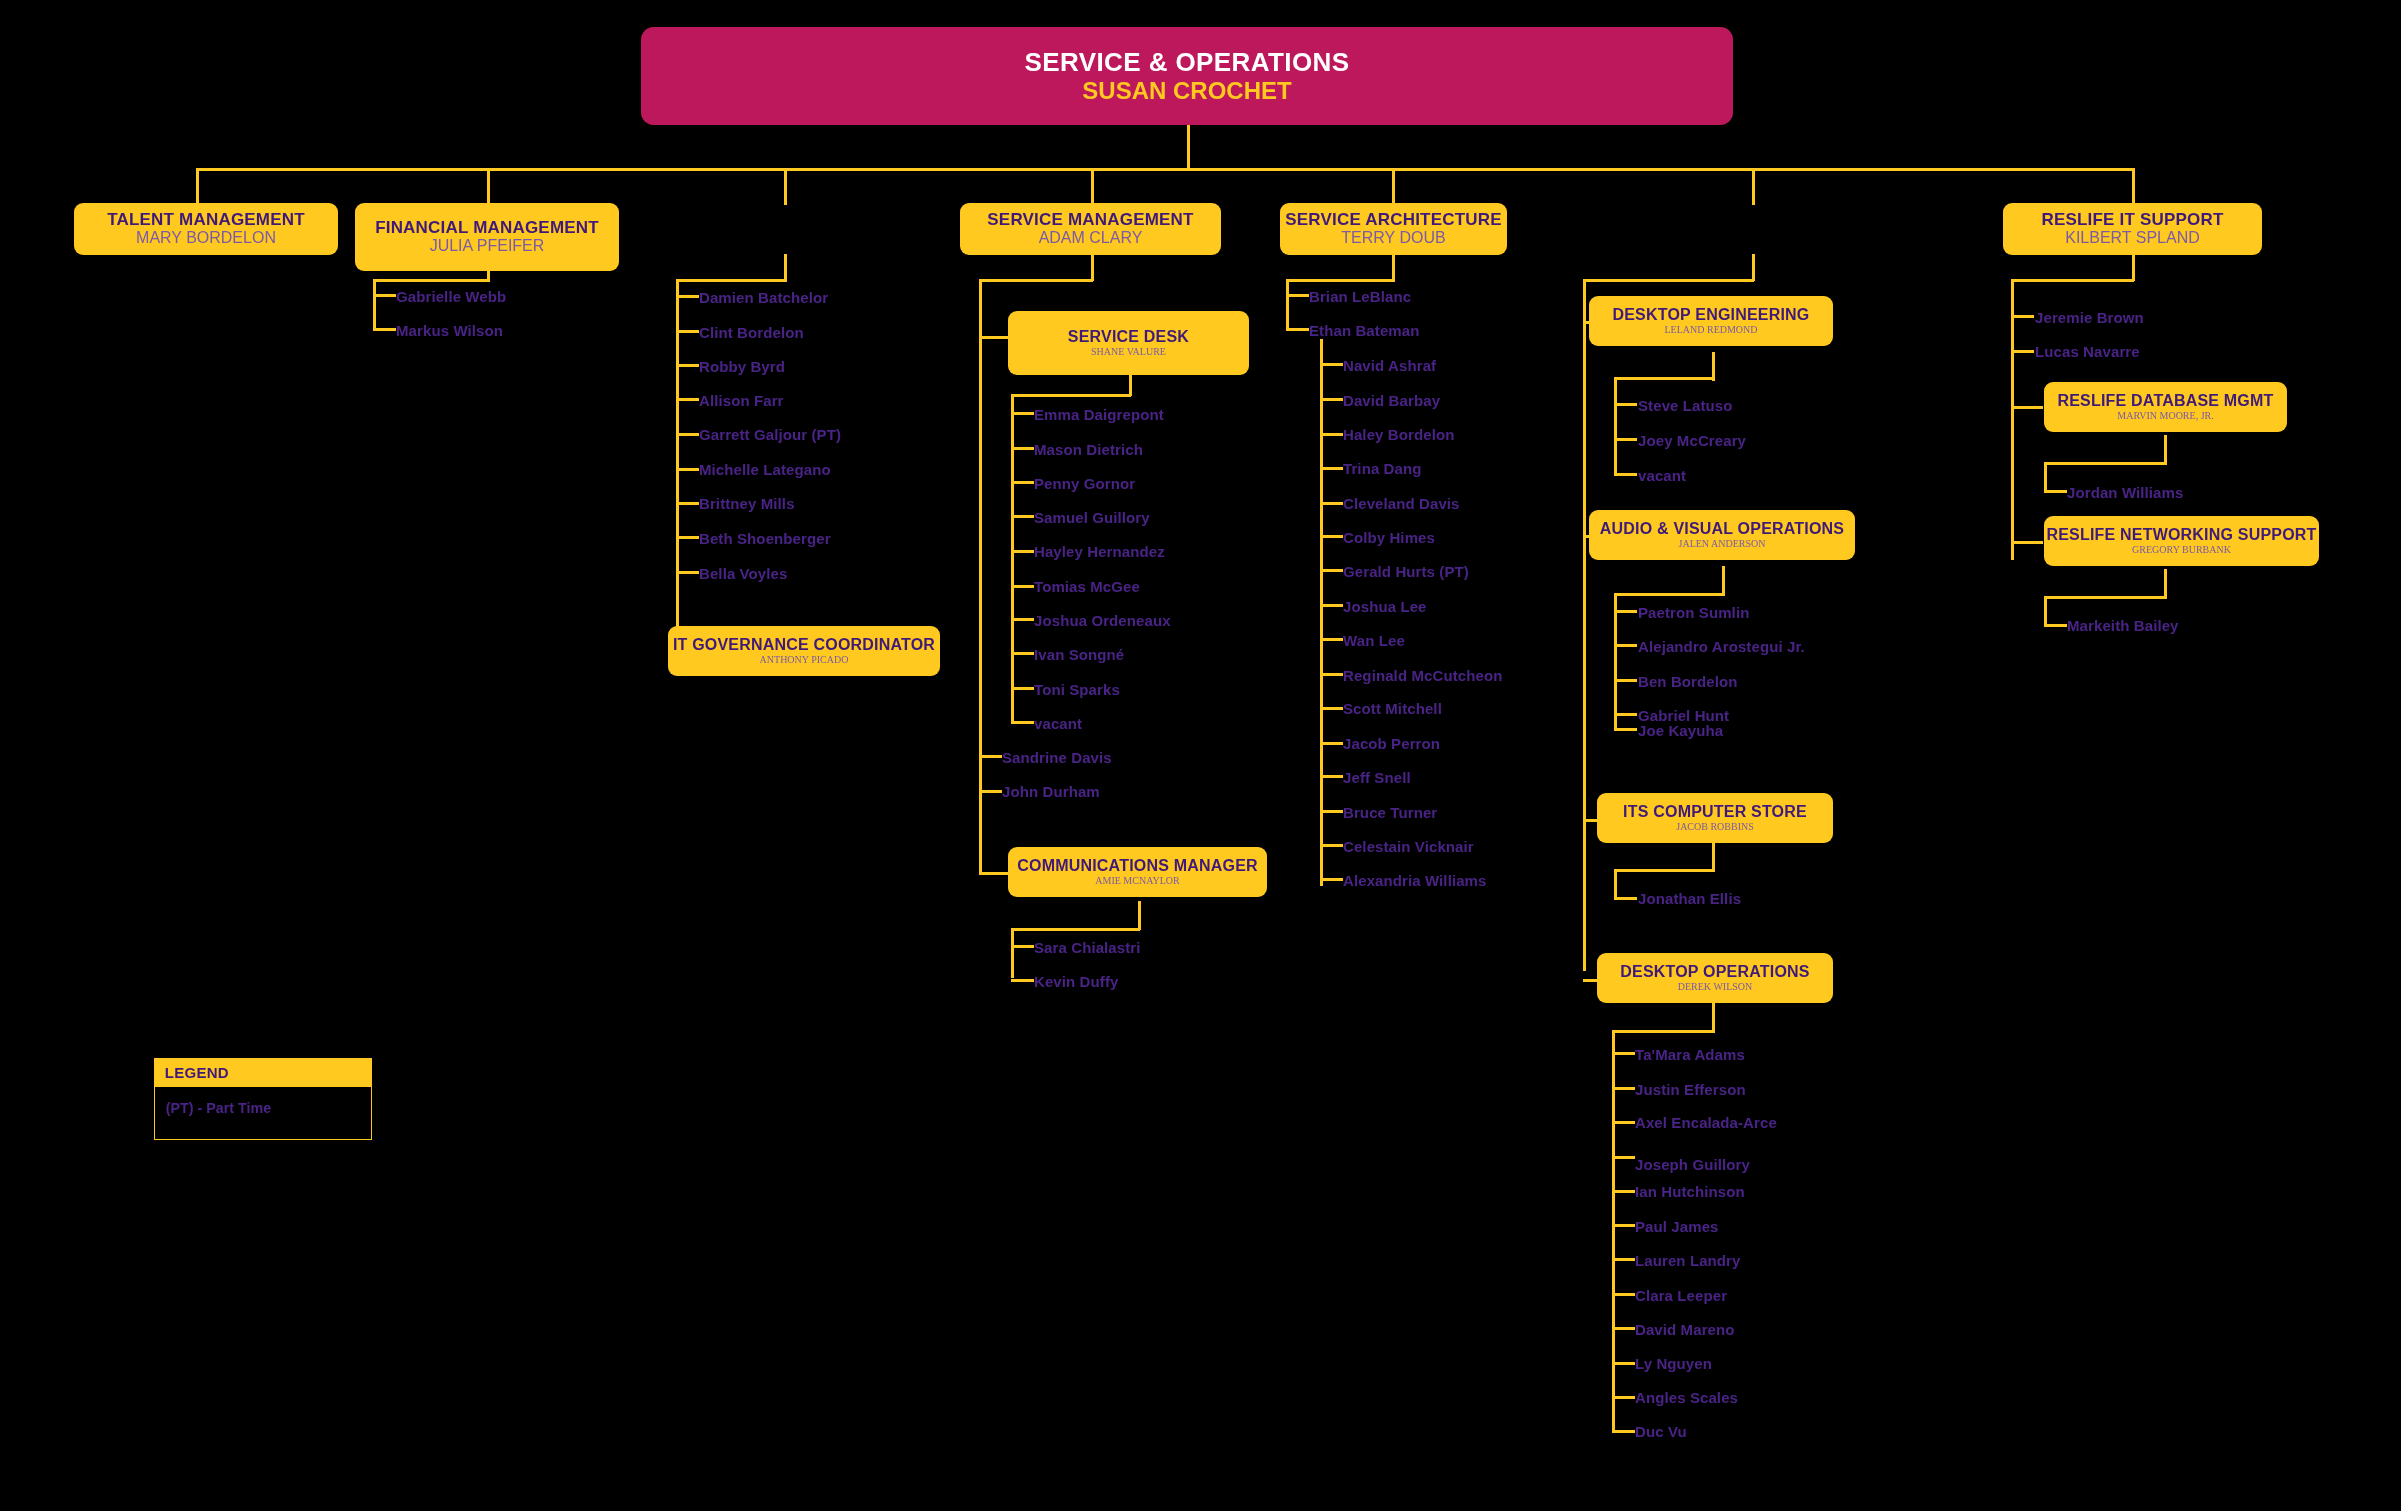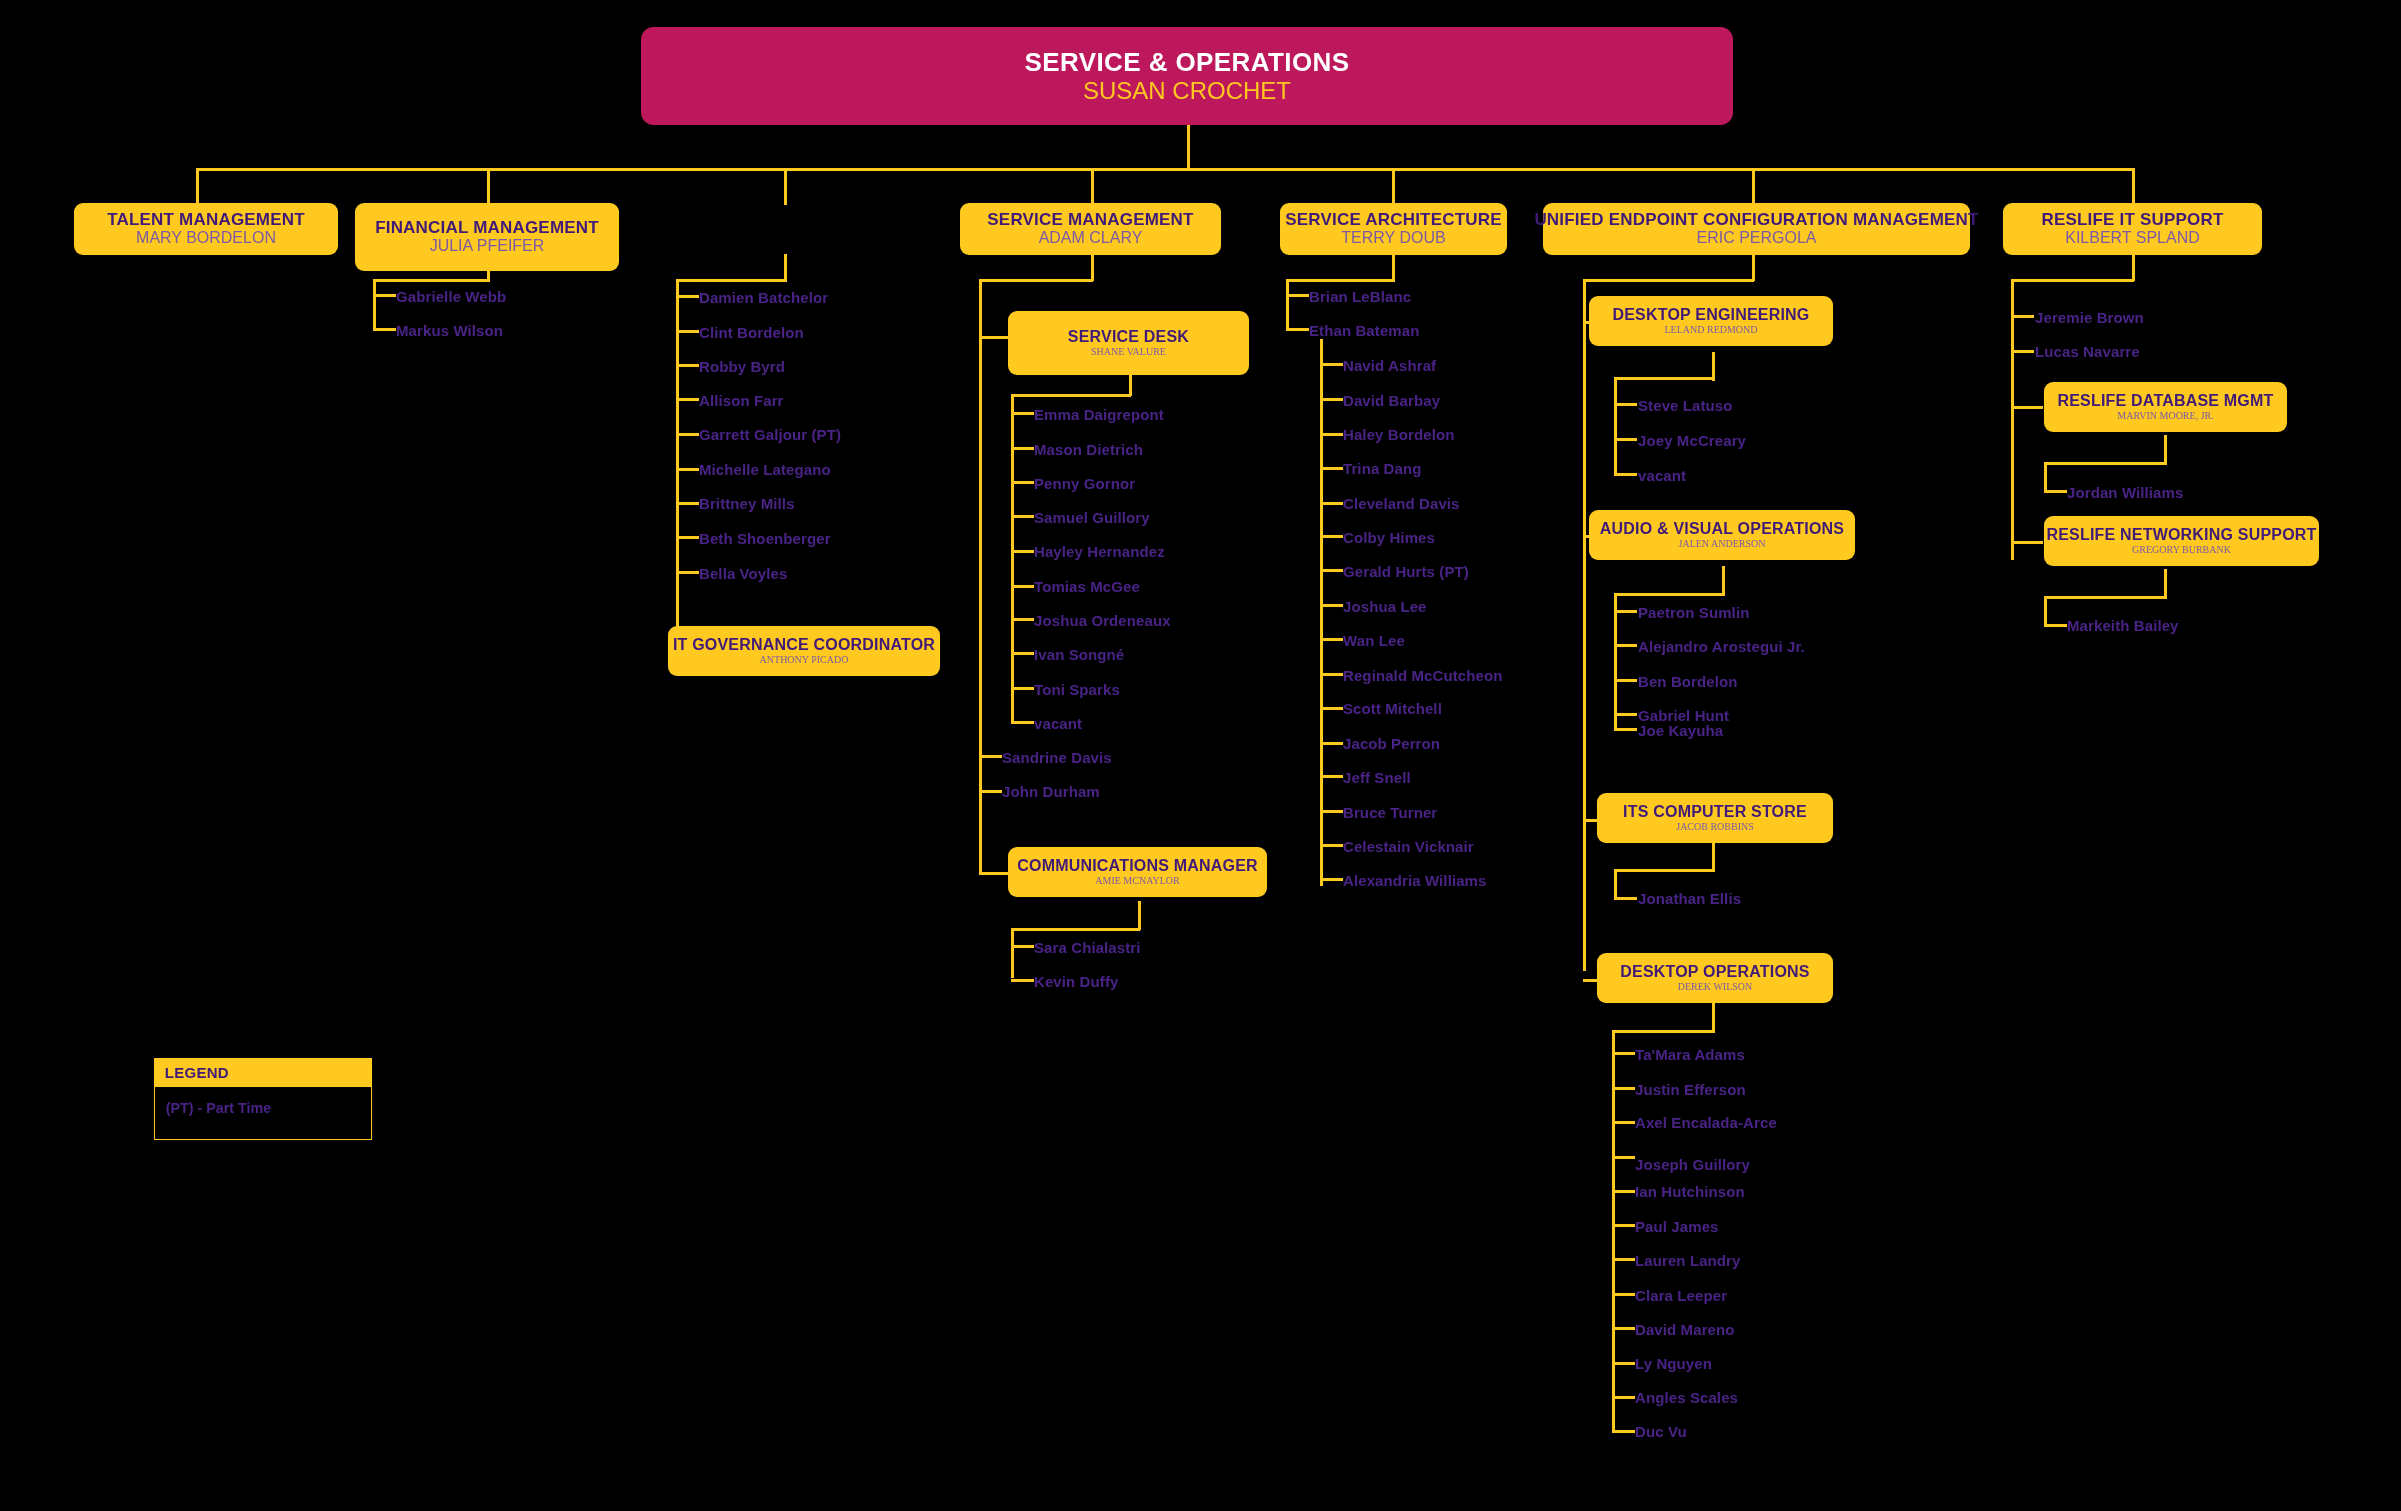--- a/index.html
+++ b/index.html
@@ -27,21 +27,21 @@
   }
   .box .n{
     color:#7B5AA6;line-height:1.15;white-space:nowrap;
   }
 
   
   .root{
     background:#be185d;border-radius:12.5px;
   }
   .root .t{color:#FFFFFF;font-size:26px;letter-spacing:0.4px;}
-  .root .n{color:#FFC91F;font-size:24px;font-weight:normal;}
+  .root .n{color:#FFC91F;font-size:24px;font-weight:bold;}
 
   
   .lvl1 .t{font-size:17px;}
   .lvl1 .n{font-size:16px;}
 
   
   .lvl2 .t{font-size:16px;}
   .lvl2 .n{font-size:10px;font-family:Liberation Serif, serif;}
 
   
@@ -233,24 +233,20 @@
   <div class="box lvl1" style="left:960px;top:203px;width:261px;height:52px;">
     <div class="t">SERVICE MANAGEMENT</div>
     <div class="n">ADAM CLARY</div>
   </div>
 
   <div class="box lvl1" style="left:1280px;top:203px;width:227px;height:52px;">
     <div class="t">SERVICE ARCHITECTURE</div>
     <div class="n">TERRY DOUB</div>
   </div>
 
-  <div class="box lvl1" style="left:1543px;top:203px;width:427px;height:52px;">
-    <div class="t">UNIFIED ENDPOINT CONFIGURATION MANAGEMENT</div>
-    <div class="n">ERIC PERGOLA</div>
-  </div>
 
   <div class="box lvl1" style="left:2003px;top:203px;width:259px;height:52px;">
     <div class="t">RESLIFE IT SUPPORT</div>
     <div class="n">KILBERT SPLAND</div>
   </div>
 
   <div class="box lvl2" style="left:668px;top:626px;width:272px;height:50px;">
     <div class="t">IT GOVERNANCE COORDINATOR</div>
     <div class="n">ANTHONY PICADO</div>
   </div>

